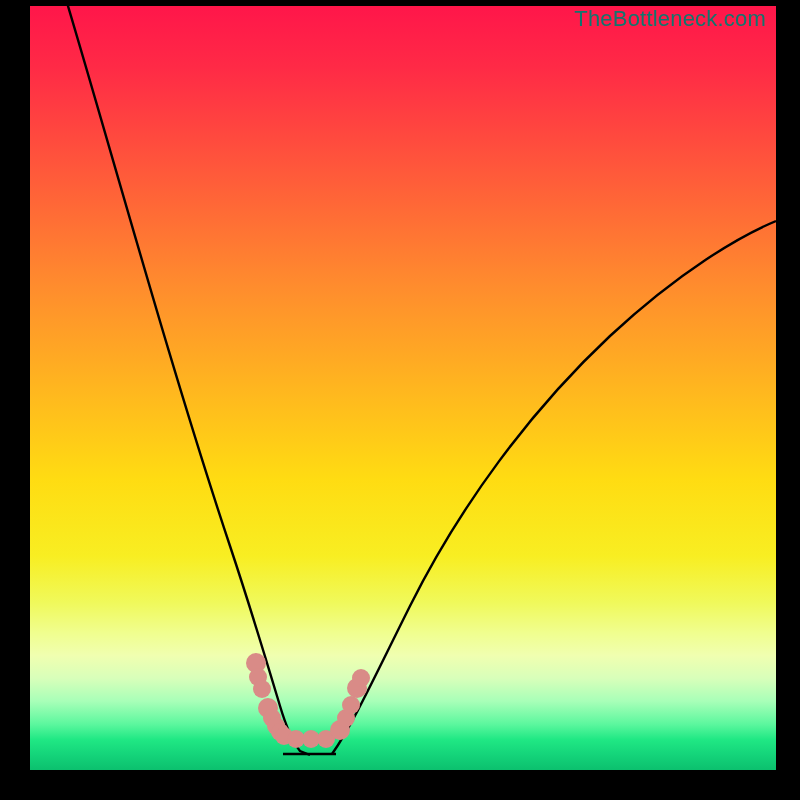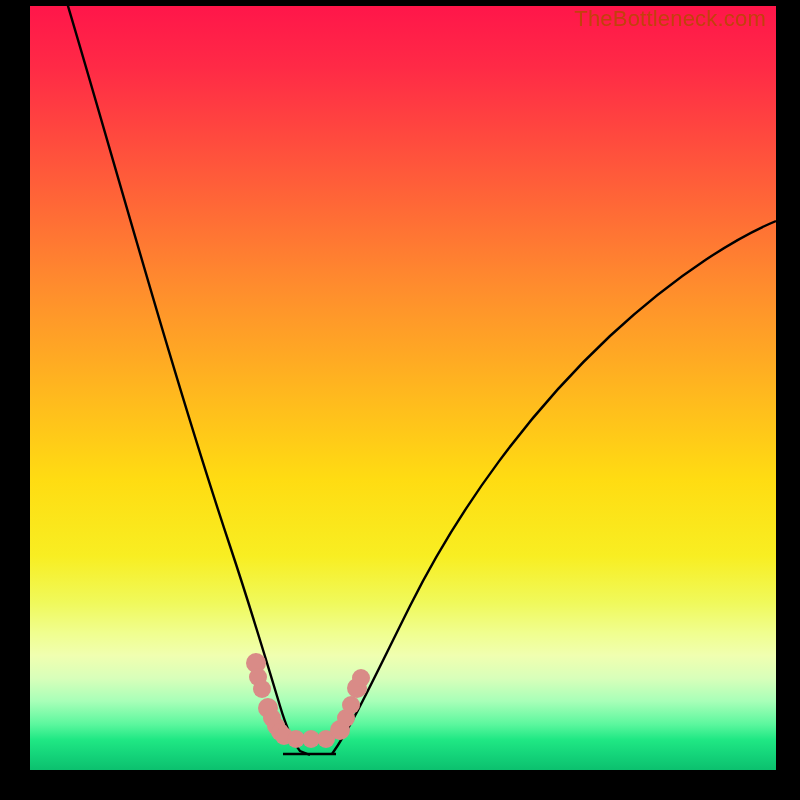--- a/index.html
+++ b/index.html
@@ -35,21 +35,21 @@
       #20e884 96%,
       #14d47a 98%,
       #0cc06e 100%);
   }
   .watermark {
     position: absolute;
     top: 6px;
     right: 34px;
     font-size: 22px;
     font-weight: 500;
-    color: #c2410c;
+    color: #0f766e;
     letter-spacing: 0.2px;
     font-family: Arial, Helvetica, sans-serif;
   }
   svg.overlay {
     position: absolute;
     left: 30px;
     top: 6px;
     width: 746px;
     height: 764px;
   }

